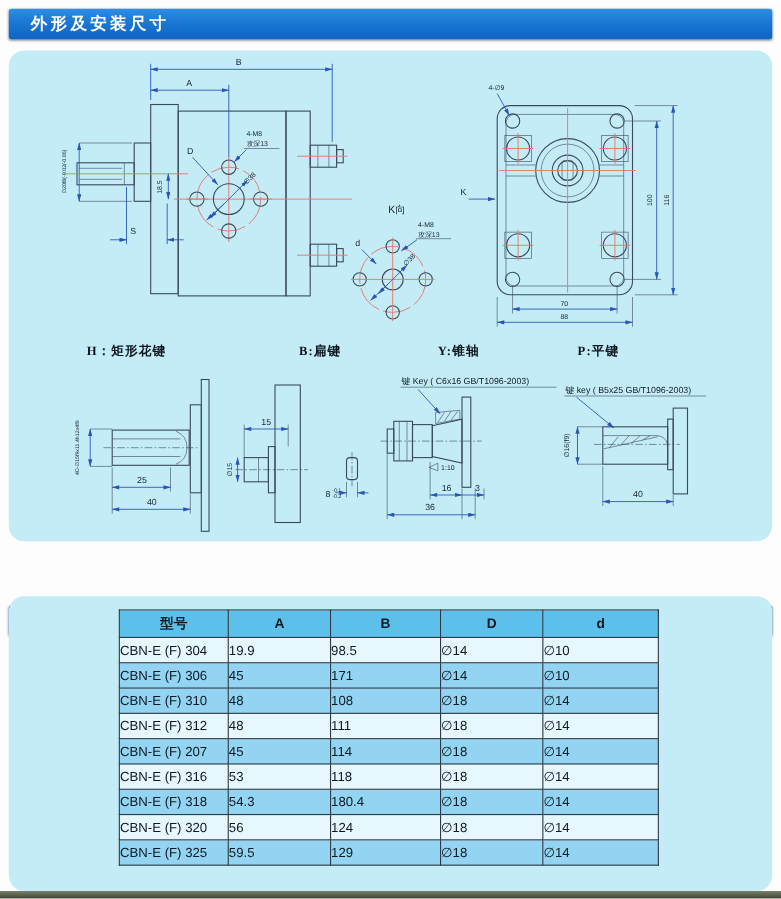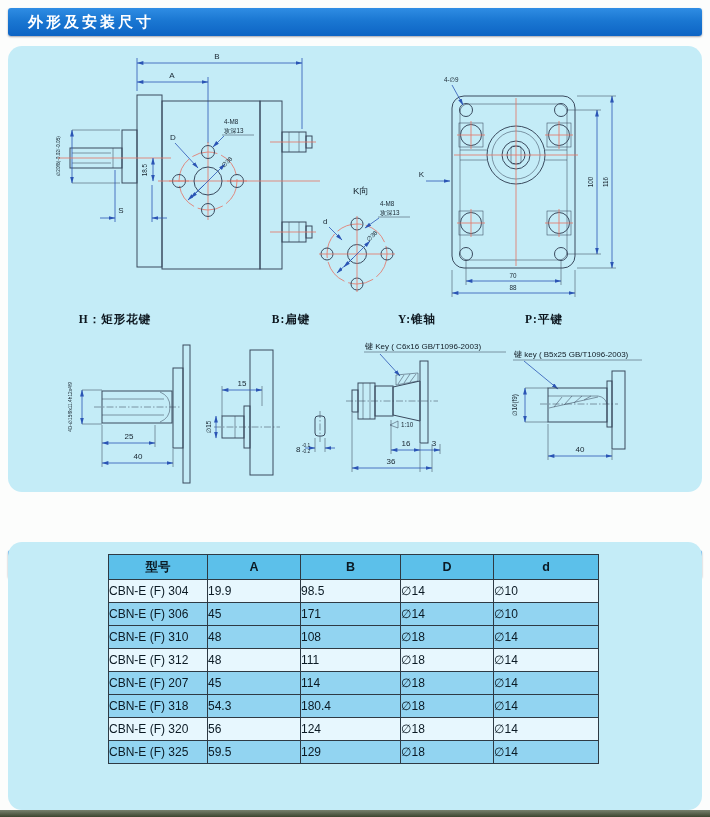--- a/index.html
+++ b/index.html
@@ -366,20 +366,27 @@
             <td>∅18</td>
             <td>∅14</td>
           </tr>
           <tr class="blue">
             <td>CBN-E (F) 207</td>
             <td>45</td>
             <td>114</td>
             <td>∅18</td>
             <td>∅14</td>
           </tr>
+          <tr class="light">
+            <td>CBN-E (F) 316</td>
+            <td>53</td>
+            <td>118</td>
+            <td>∅18</td>
+            <td>∅14</td>
+          </tr>
           <tr class="blue">
             <td>CBN-E (F) 318</td>
             <td>54.3</td>
             <td>180.4</td>
             <td>∅18</td>
             <td>∅14</td>
           </tr>
           <tr class="light">
             <td>CBN-E (F) 320</td>
             <td>56</td>

